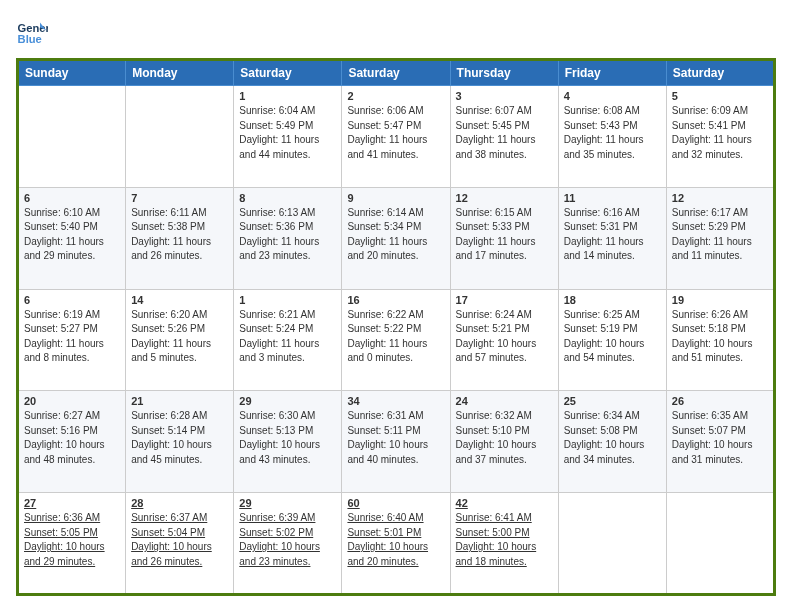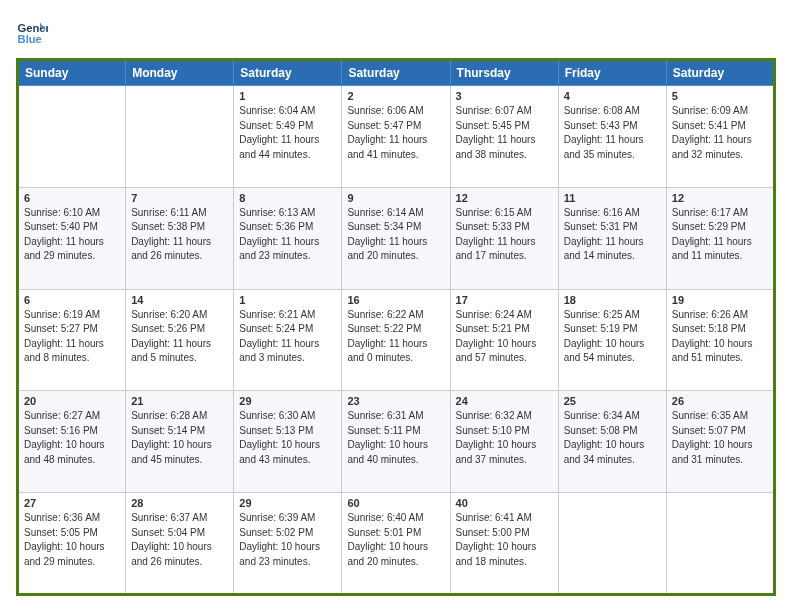--- a/index.html
+++ b/index.html
@@ -65,20 +65,21 @@
       padding: 4px 5px;
       font-size: 9.5px;
       color: #333;
       height: 82px;
     }
     .calendar tr.week-row td {
       height: 82px;
     }
     .calendar tr.last-row td {
       height: 70px;
+      text-decoration: underline;
     }
     .day-num {
       font-size: 11px;
       font-weight: bold;
       margin-bottom: 2px;
       display: block;
     }
     .day-info {
       line-height: 1.45;
       font-size: 10px;
@@ -210,21 +211,21 @@
           </td>
           <td>
             <span class="day-num">21</span>
             <div class="day-info">Sunrise: 6:28 AM<br>Sunset: 5:14 PM<br>Daylight: 10 hours and 45 minutes.</div>
           </td>
           <td>
             <span class="day-num">29</span>
             <div class="day-info">Sunrise: 6:30 AM<br>Sunset: 5:13 PM<br>Daylight: 10 hours and 43 minutes.</div>
           </td>
           <td>
-            <span class="day-num">23</span>
+            <span class="day-num">34</span>
             <div class="day-info">Sunrise: 6:31 AM<br>Sunset: 5:11 PM<br>Daylight: 10 hours and 40 minutes.</div>
           </td>
           <td>
             <span class="day-num">24</span>
             <div class="day-info">Sunrise: 6:32 AM<br>Sunset: 5:10 PM<br>Daylight: 10 hours and 37 minutes.</div>
           </td>
           <td>
             <span class="day-num">25</span>
             <div class="day-info">Sunrise: 6:34 AM<br>Sunset: 5:08 PM<br>Daylight: 10 hours and 34 minutes.</div>
           </td>
@@ -244,21 +245,21 @@
           </td>
           <td>
             <span class="day-num">29</span>
             <div class="day-info">Sunrise: 6:39 AM<br>Sunset: 5:02 PM<br>Daylight: 10 hours and 23 minutes.</div>
           </td>
           <td>
             <span class="day-num">60</span>
             <div class="day-info">Sunrise: 6:40 AM<br>Sunset: 5:01 PM<br>Daylight: 10 hours and 20 minutes.</div>
           </td>
           <td>
-            <span class="day-num">40</span>
+            <span class="day-num">42</span>
             <div class="day-info">Sunrise: 6:41 AM<br>Sunset: 5:00 PM<br>Daylight: 10 hours and 18 minutes.</div>
           </td>
           <td></td>
           <td></td>
         </tr>
       </tbody>
   </table>
 </div>
 
 </body></html>

